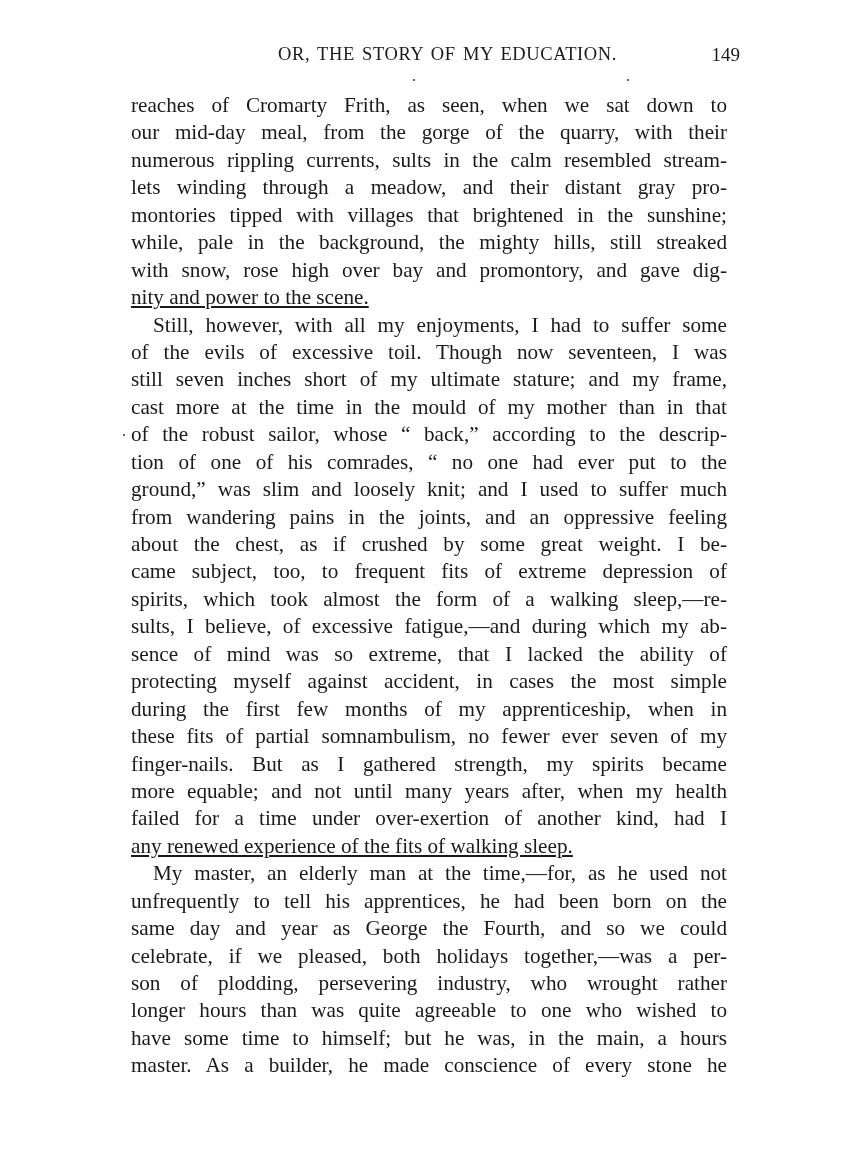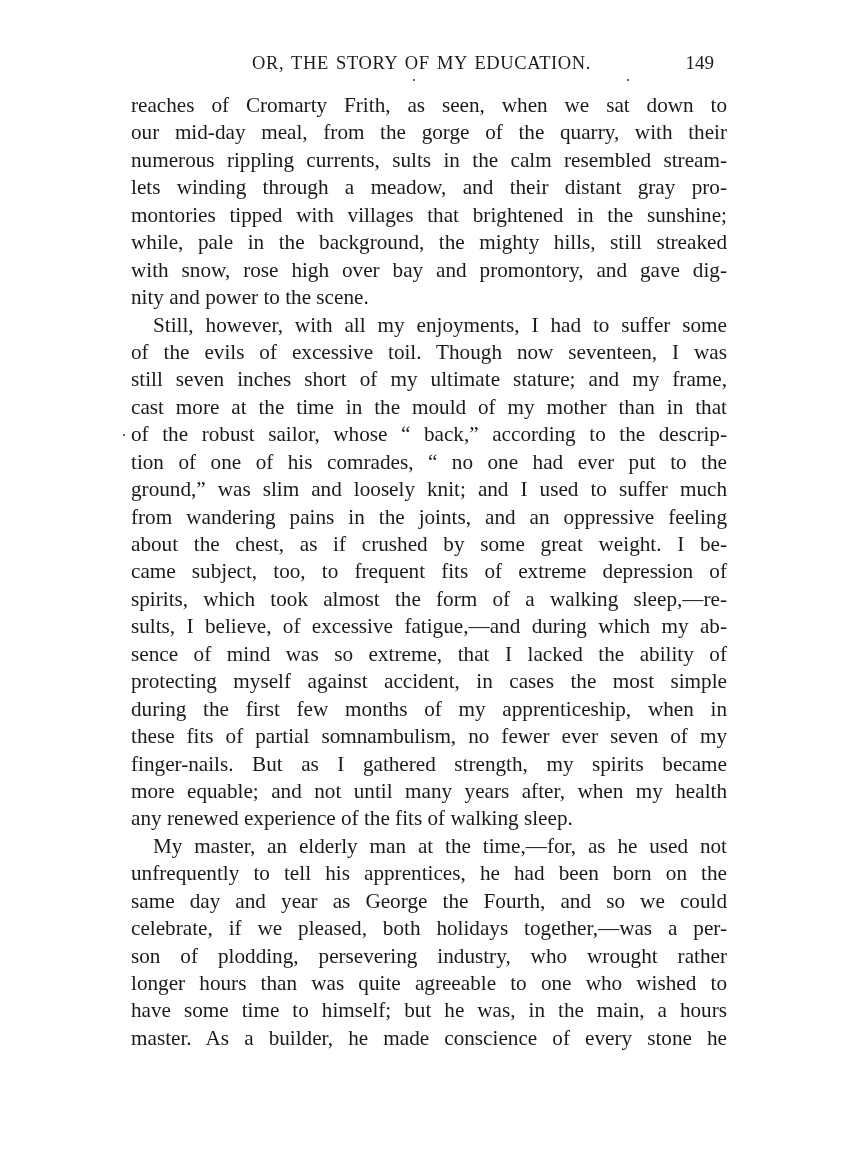--- a/index.html
+++ b/index.html
@@ -3,37 +3,37 @@
   <meta charset="utf-8">
   <style>
     html, body { margin: 0; padding: 0; background: #ffffff; }
     body { width: 850px; height: 1150px; position: relative; overflow: hidden; }
     .page {
       position: absolute; left: 0; top: 0; width: 850px; height: 1150px;
       background: #ffffff; color: #1a1a1a;
       font-family: "Liberation Serif", "DejaVu Serif", serif;
     }
     .running-head {
-      position: absolute; left: 252px; top: 44px; width: 462px; height: 30px;
-      display: flex; justify-content: space-between; align-items: flex-end;
+      position: absolute; left: 278px; top: 44px; width: 462px; height: 30px;
+      display: flex; justify-content: space-between; align-items: flex-start;
     }
     .running-title {
       font-size: 18.5px; letter-spacing: 0.6px; word-spacing: 2px;
     }
     .page-number { font-size: 19px; }
     .dot { position: absolute; width: 2px; height: 2px; background: #333; border-radius: 1px; }
     .body-text {
       position: absolute; left: 131px; top: 92px; width: 596px;
     }
     .line {
       height: 27.45px; line-height: 27.45px;
       font-size: 21.2px; white-space: nowrap;
       text-align: justify; text-align-last: justify;
     }
-    .line.last { text-align-last: left; }
+    .line.last { text-align-last: left; text-decoration: underline; }
     .line.indent { padding-left: 22px; }
   </style>
 </head>
 <body>
 
 <div class="page">
   <div class="running-head">
     <span class="running-title">OR, THE STORY OF MY EDUCATION.</span>
     <span class="page-number">149</span>
   </div>
@@ -64,20 +64,21 @@
         <div class="line">about the chest, as if crushed by some great weight. I be-</div>
         <div class="line">came subject, too, to frequent fits of extreme depression of</div>
         <div class="line">spirits, which took almost the form of a walking sleep,—re-</div>
         <div class="line">sults, I believe, of excessive fatigue,—and during which my ab-</div>
         <div class="line">sence of mind was so extreme, that I lacked the ability of</div>
         <div class="line">protecting myself against accident, in cases the most simple</div>
         <div class="line">during the first few months of my apprenticeship, when in</div>
         <div class="line">these fits of partial somnambulism, no fewer ever seven of my</div>
         <div class="line">finger-nails. But as I gathered strength, my spirits became</div>
         <div class="line">more equable; and not until many years after, when my health</div>
+        <div class="line">failed for a time under over-exertion of another kind, had I</div>
         <div class="line last">any renewed experience of the fits of walking sleep.</div>
       </div>
       <div>
         <div class="line indent">My master, an elderly man at the time,—for, as he used not</div>
         <div class="line">unfrequently to tell his apprentices, he had been born on the</div>
         <div class="line">same day and year as George the Fourth, and so we could</div>
         <div class="line">celebrate, if we pleased, both holidays together,—was a per-</div>
         <div class="line">son of plodding, persevering industry, who wrought rather</div>
         <div class="line">longer hours than was quite agreeable to one who wished to</div>
         <div class="line">have some time to himself; but he was, in the main, a hours</div>

